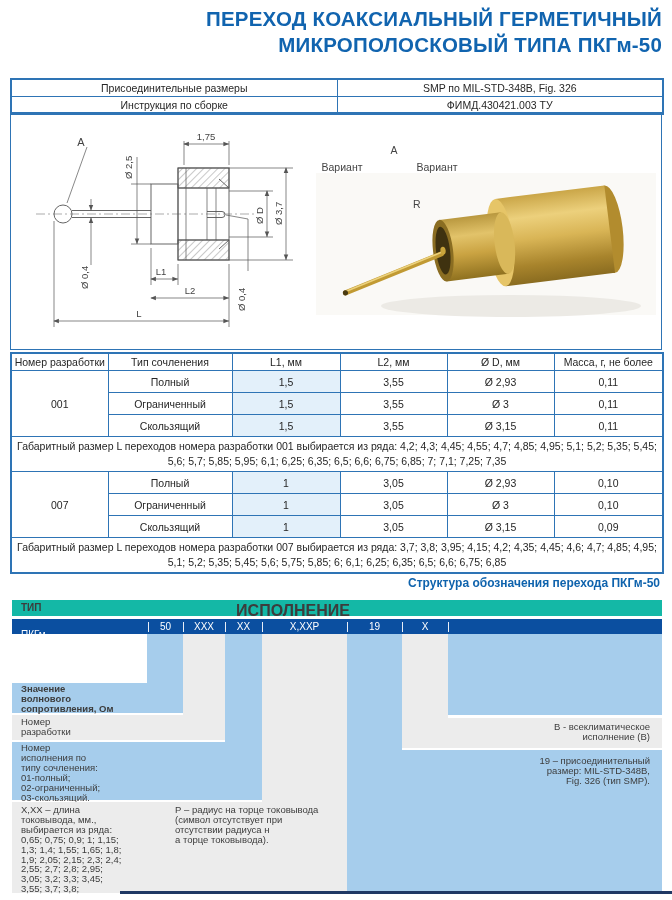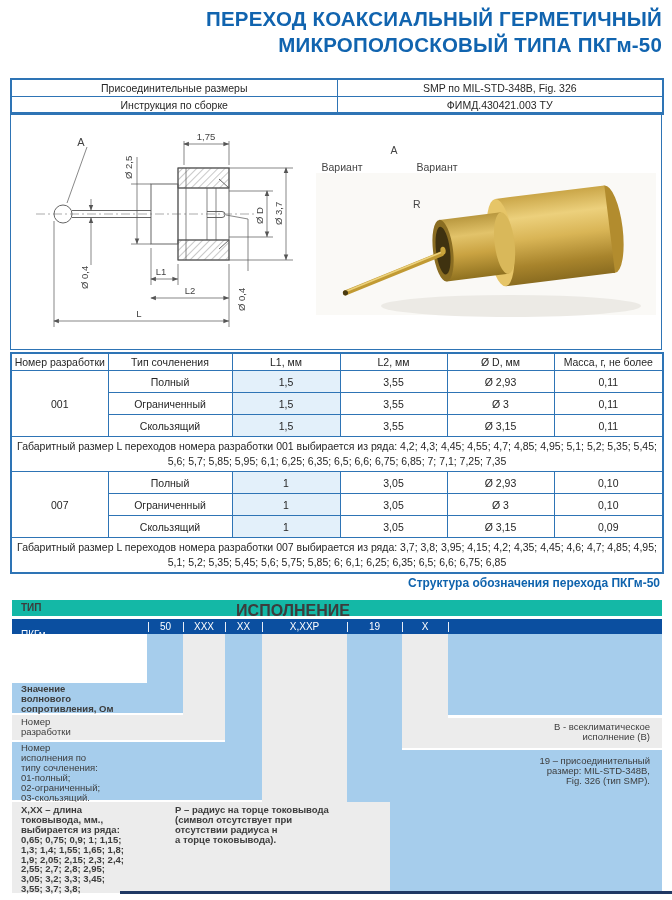--- a/index.html
+++ b/index.html
@@ -329,21 +329,21 @@
 разработки</div>
   </div>
   <div class="abs sblue" style="left:12px;top:742px;width:250px;height:58px;">
     <div class="slabel" style="padding:1px 0 0 9px;">Номер
 исполнения по
 типу сочленения:
 01-полный;
 02-ограниченный;
 03-скользящий.</div>
   </div>
-  <div class="abs sgray" style="left:12px;top:802px;width:378px;height:91px;font-weight:bold;">
+  <div class="abs sgray" style="left:12px;top:802px;width:335px;height:91px;">
     <div class="slabel abs" style="left:9px;top:3px;">Х,ХХ – длина
 токовывода, мм.,
 выбирается из ряда:
 0,65; 0,75; 0,9; 1; 1,15;
 1,3; 1,4; 1,55; 1,65; 1,8;
 1,9; 2,05; 2,15; 2,3; 2,4;
 2,55; 2,7; 2,8; 2,95;
 3,05; 3,2; 3,3; 3,45;
 3,55; 3,7; 3,8;</div>
     <div class="slabel abs" style="left:163px;top:3px;">Р – радиус на торце токовывода

